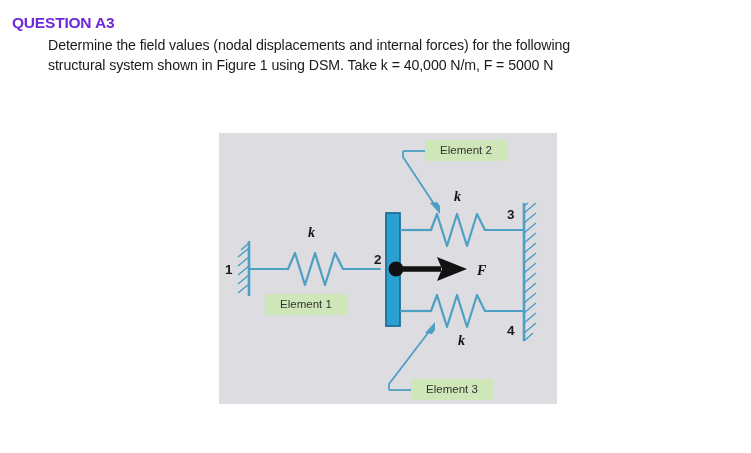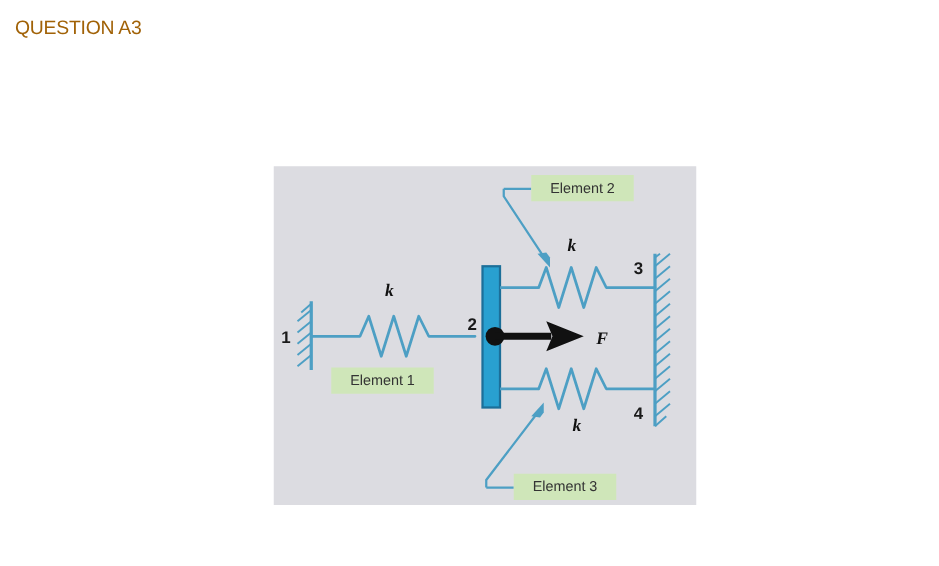--- a/index.html
+++ b/index.html
@@ -18,23 +18,23 @@
 
   
   #question-block {
     position: absolute;
     left: 12px;
     top: 14px;
     width: 560px;
   }
   #question-title {
     font-size: 15.5px;
-    font-weight: normal;
+    font-weight: bold;
     letter-spacing: -0.2px;
-    color: #a16207;
+    color: #6d28d9;
     line-height: 1.15;
     margin: 0 0 3px 0;
   }
   #question-body {
     margin: 0;
     padding-left: 36px;
     font-size: 14.2px;
     line-height: 1.45;
     color: #1a1a1a;
     letter-spacing: -0.1px;
@@ -72,20 +72,21 @@
     font-weight: bold;
     font-style: italic;
     fill: #111111;
   }
 </style>
 </head>
 <body>
 
 <div id="question-block">
   <div id="question-title">QUESTION A3</div>
+  <p id="question-body">Determine the field values (nodal displacements and internal forces) for the following structural system shown in Figure 1 using DSM. Take k = 40,000 N/m, F = 5000 N</p>
 </div>
 
 <div id="figure-panel">
   <svg id="figure-svg" viewBox="0 0 338 271" xmlns="http://www.w3.org/2000/svg">
 
     <g>
       <line x1="30" y1="108" x2="30" y2="163" stroke="#4d9fc4" stroke-width="2.6"></line>
       <g stroke="#4d9fc4" stroke-width="1.5">
         <line x1="30" y1="115" x2="19" y2="124"></line>
         <line x1="30" y1="124" x2="19" y2="133"></line>

